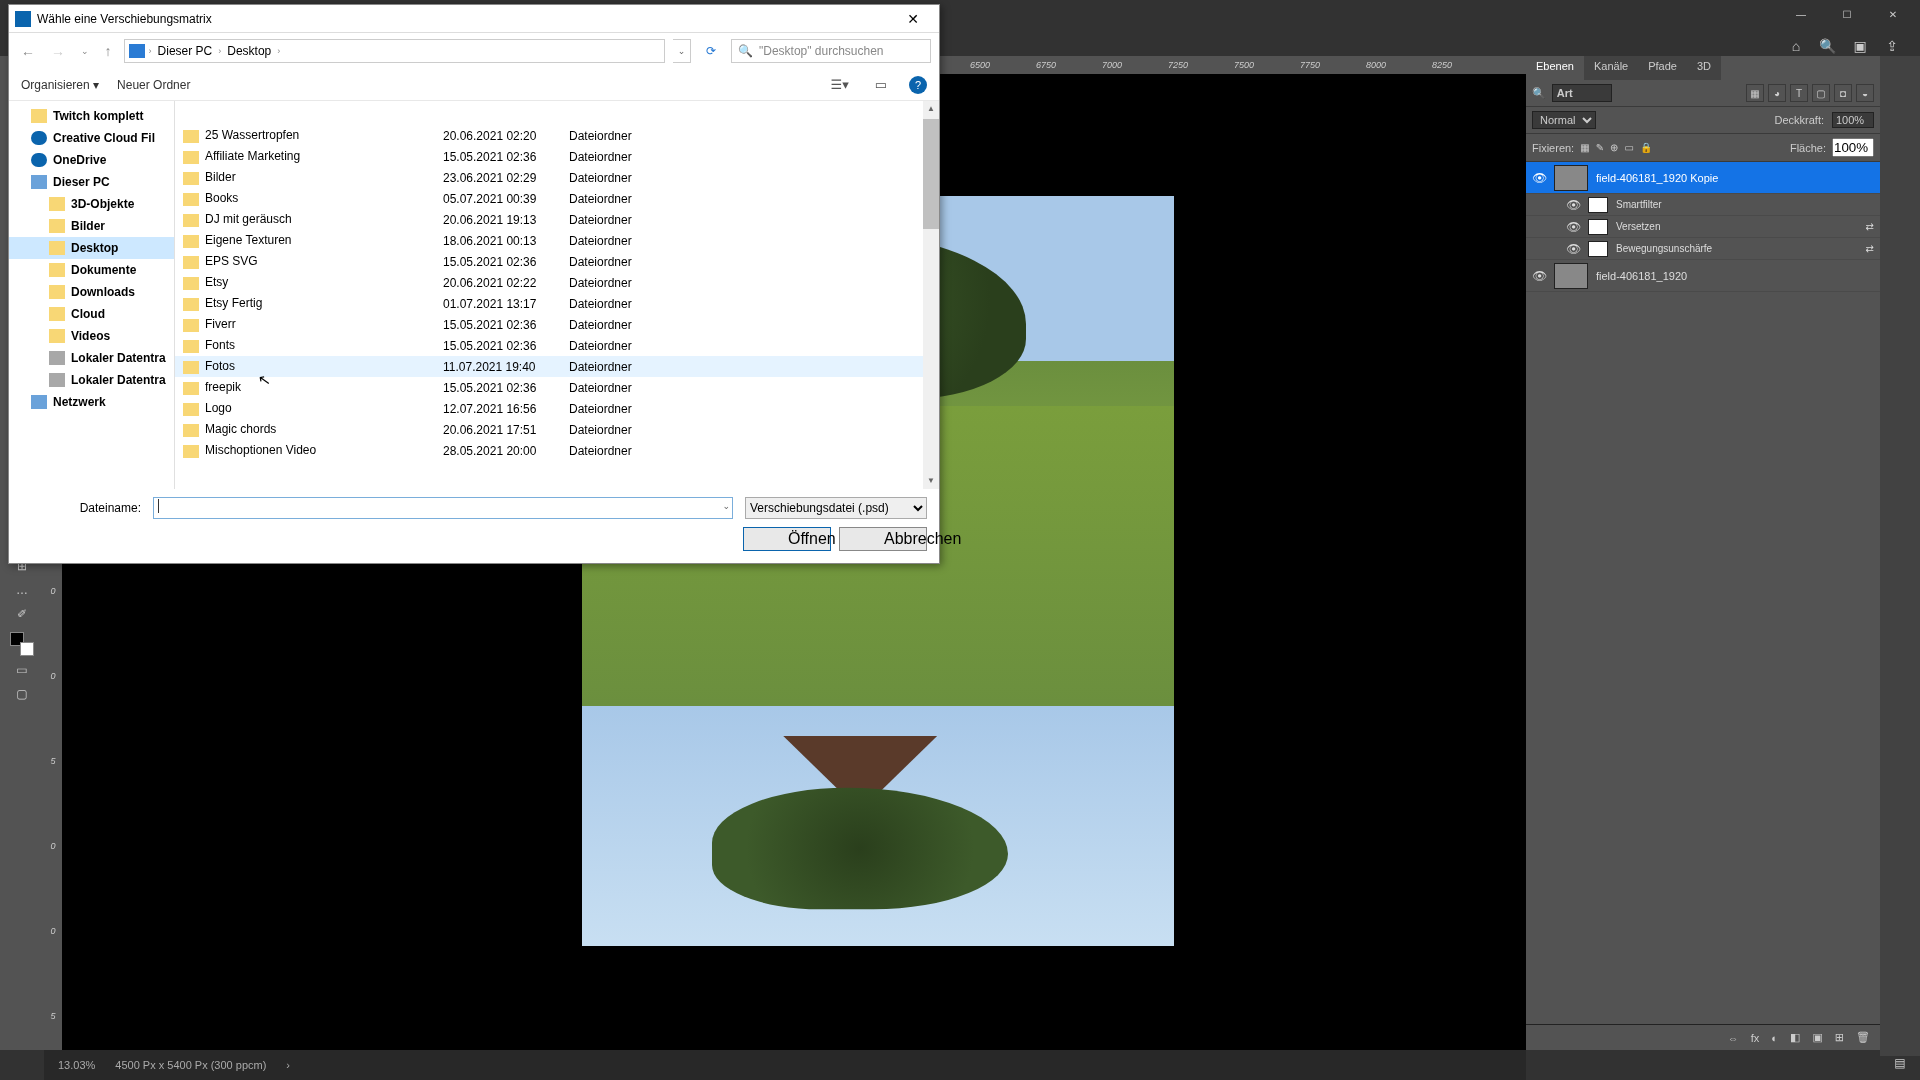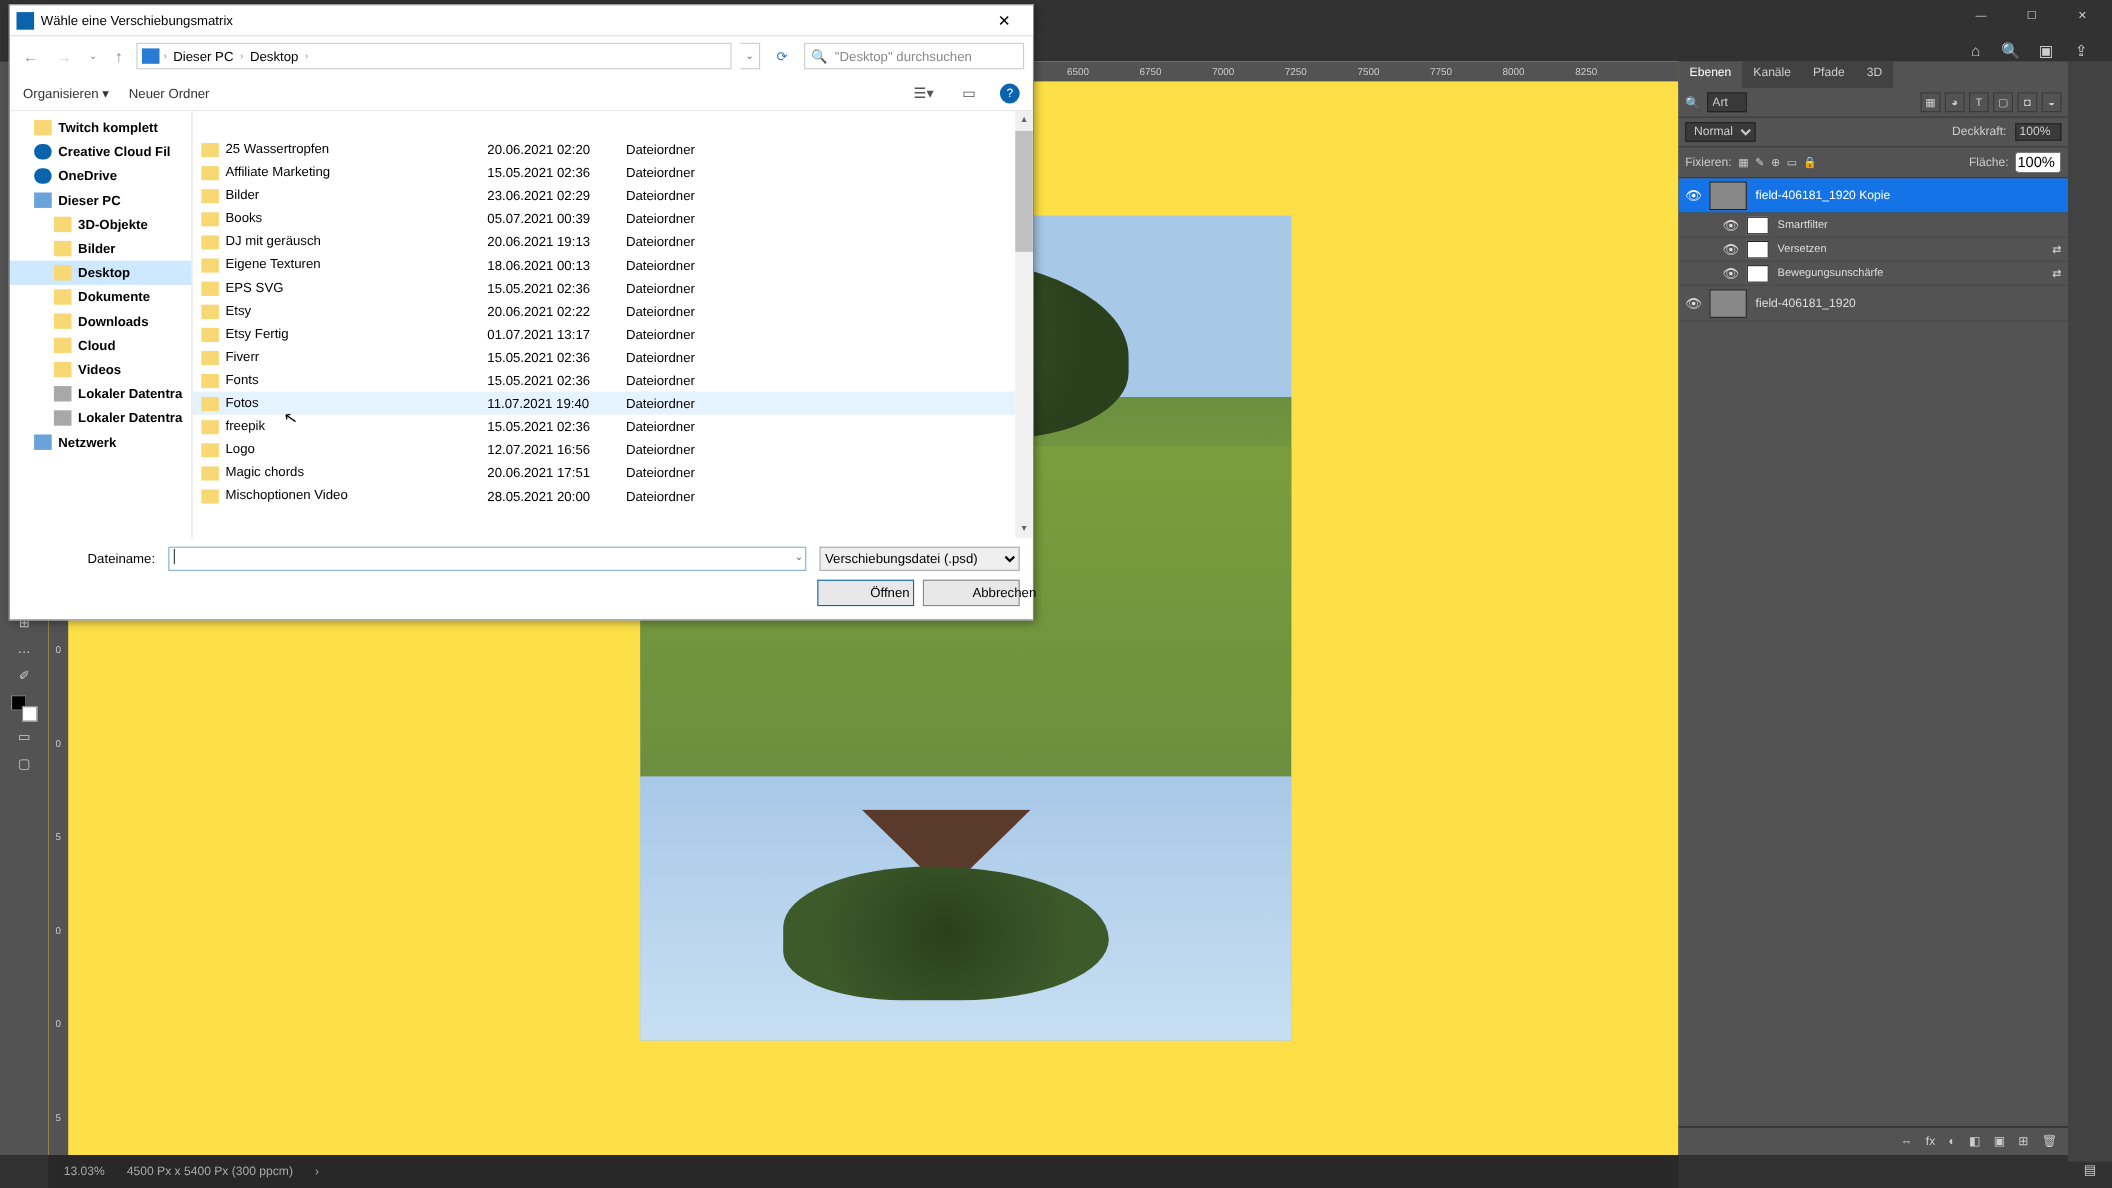--- a/index.html
+++ b/index.html
@@ -12,21 +12,21 @@
 
 .ps-topicons { position: absolute; top: 38px; right: 18px; display: flex; gap: 12px; align-items: center; }
 .ps-topicons span { color: #ccc; font-size: 14px; width: 20px; text-align: center; }
 
 .ps-toolbar-left { position: absolute; left: 0; top: 56px; width: 44px; bottom: 30px; background: #535353; display: flex; flex-direction: column; align-items: center; gap: 4px; padding-top: 500px; }
 .ps-tool { width: 20px; height: 20px; color: #ccc; font-size: 12px; display: flex; align-items: center; justify-content: center; }
 .ps-fgbg { width: 24px; height: 24px; position: relative; margin-top: 4px; }
 .ps-fgbg .fg { position: absolute; width: 14px; height: 14px; background: #000; border: 1px solid #888; left: 0; top: 0; }
 .ps-fgbg .bg { position: absolute; width: 14px; height: 14px; background: #fff; border: 1px solid #888; right: 0; bottom: 0; }
 
-.ps-canvas-area { position: absolute; left: 44px; right: 394px; top: 56px; bottom: 30px; background: #fde047; overflow: hidden; }
+.ps-canvas-area { position: absolute; left: 44px; right: 394px; top: 56px; bottom: 30px; background: #000000; overflow: hidden; font-style: italic; }
 .ruler-top { position: absolute; top: 0; left: 0; right: 0; height: 18px; background: #535353; display: flex; color: #ccc; font-size: 9px; align-items: center; overflow: hidden; }
 .ruler-top span { flex: 0 0 66px; text-align: left; padding-left: 2px; }
 .ruler-left { position: absolute; top: 18px; left: 0; width: 18px; bottom: 0; background: #535353; display: flex; flex-direction: column; color: #ccc; font-size: 9px; overflow: hidden; }
 .ruler-left span { flex: 0 0 85px; writing-mode: horizontal-tb; padding-top: 2px; text-align: center; }
 
 .canvas-img { position: absolute; left: 538px; top: 140px; width: 592px; height: 750px; background: linear-gradient(to bottom, #a8c8e8 0%, #a8c8e8 22%, #6b8f3e 22%, #8eb04a 55%, #a8c8e8 68%, #a8c8e8 100%); overflow: hidden; }
 .canvas-img .tree { position: absolute; left: 20%; top: 5%; width: 55%; height: 22%; background: radial-gradient(circle at 45% 40%, #3d5a2a, #2a3f1c 70%); border-radius: 50% 60% 40% 50%; }
 .canvas-img .trunk { position: absolute; left: 47%; top: 24%; width: 3%; height: 6%; background: #4a3a24; }
 .canvas-img .grass { position: absolute; left:0; top: 28%; width: 100%; height: 40%; background: linear-gradient(#7a9e3c, #6b8f3e); }
 .canvas-img .reflect-sky { position: absolute; left: 0; top: 68%; width: 100%; height: 32%; background: linear-gradient(#a8c8e8, #c8dff2); }
@@ -36,21 +36,21 @@
 .ps-statusbar { position: absolute; left: 44px; right: 394px; bottom: 0; height: 30px; background: #282828; color: #aaa; font-size: 11px; display: flex; align-items: center; padding-left: 14px; gap: 20px; }
 
 .ps-right { position: absolute; right: 0; top: 56px; width: 394px; bottom: 30px; background: #535353; display: flex; }
 .ps-right-tabs { width: 40px; background: #424242; display: flex; flex-direction: column; align-items: center; gap: 10px; padding-top: 1000px; color: #ccc; font-size: 12px; }
 .ps-layers { flex: 1; background: #535353; display: flex; flex-direction: column; }
 .panel-tabs { display: flex; height: 24px; font-size: 11px; color: #ccc; }
 .panel-tabs span { padding: 4px 10px; }
 .panel-tabs span.active { background: #535353; color: #fff; }
 .panel-tabs span:not(.active) { background: #424242; }
 .layer-search { display: flex; align-items: center; padding: 4px 6px; gap: 6px; border-bottom: 1px solid #3a3a3a; font-size: 11px; color: #ccc; }
-.layer-search input { background: #3a3a3a; border: 1px solid #222; color: #ccc; font-size: 11px; padding: 2px 4px; width: 36px; }
+.layer-search input { background: #3a3a3a; border: 1px solid #222; color: #ccc; font-size: 11px; padding: 2px 4px; width: 60px; font-weight: bold; }
 .layer-search .ficon { width: 18px; height: 18px; border: 1px solid #3a3a3a; display: flex; align-items: center; justify-content: center; font-size: 10px; }
 .layer-blend { display: flex; align-items: center; padding: 4px 6px; gap: 8px; font-size: 11px; color: #ccc; border-bottom: 1px solid #3a3a3a;}
 .layer-blend select, .layer-blend input { background: #3a3a3a; border: 1px solid #222; color: #ccc; font-size: 11px; padding: 1px 3px; }
 .layer-lock { display: flex; align-items: center; padding: 4px 6px; gap: 6px; font-size: 11px; color: #ccc; border-bottom: 1px solid #3a3a3a;}
 .layer-lock .licon { font-size: 10px; }
 .layer-list { flex: 1; overflow: hidden; font-size: 11px; color: #ddd; }
 .layer-row { display: flex; align-items: center; height: 32px; padding: 0 6px; gap: 8px; border-bottom: 1px solid #4a4a4a; }
 .layer-row.sel { background: #1473e6; color: #fff; }
 .layer-row .eye { width: 14px; text-align: center; font-size: 12px; }
 .layer-row .thumb { width: 34px; height: 26px; background: #888; border: 1px solid #222; }
@@ -99,21 +99,21 @@
 .files-scroll { position: absolute; right: 0; top: 0; bottom: 0; width: 16px; background: #f0f0f0; }
 .files-scroll .thumb { position: absolute; top: 18px; width: 100%; height: 110px; background: #c0c0c0; }
 .files-scroll .arr { position: absolute; width: 100%; height: 16px; text-align: center; font-size: 8px; color: #666; line-height: 16px; }
 .dlg-footer { padding: 8px 12px 12px; font-size: 12px; }
 .footer-row { display: flex; align-items: center; gap: 12px; margin-bottom: 8px; }
 .footer-row label { width: 120px; text-align: right; color: #000; }
 .footer-row .fname { flex: 1; border: 1px solid #7aaedb; height: 22px; padding: 0 4px; position: relative; }
 .footer-row .fname .dd { position: absolute; right: 2px; top: 3px; font-size: 9px; color: #666;}
 .footer-row select { width: 182px; height: 22px; border: 1px solid #aaa; font-size: 12px; background: #efefef; }
 .footer-btns { display: flex; justify-content: flex-end; gap: 8px; }
-.footer-btns button { width: 88px; height: 24px; font-size: 12px; border: 1px solid #888; background: #e8e8e8; padding-left: 44px; }
+.footer-btns button { width: 88px; height: 24px; font-size: 16px; border: 1px solid #888; background: #e8e8e8; padding-left: 44px; }
 .footer-btns button.primary { border: 1px solid #0a64ad; background: #e8e8e8; }
 
 .cursor { position: absolute; left: 258px; top: 371px; font-size: 15px; color: #000; pointer-events: none; z-index: 999; transform: rotate(-10deg);}
 </style>
 </head>
 <body>
 
 <div class="ps-window">
   <div class="ps-titlebar">
     <div class="win-btn">—</div>

